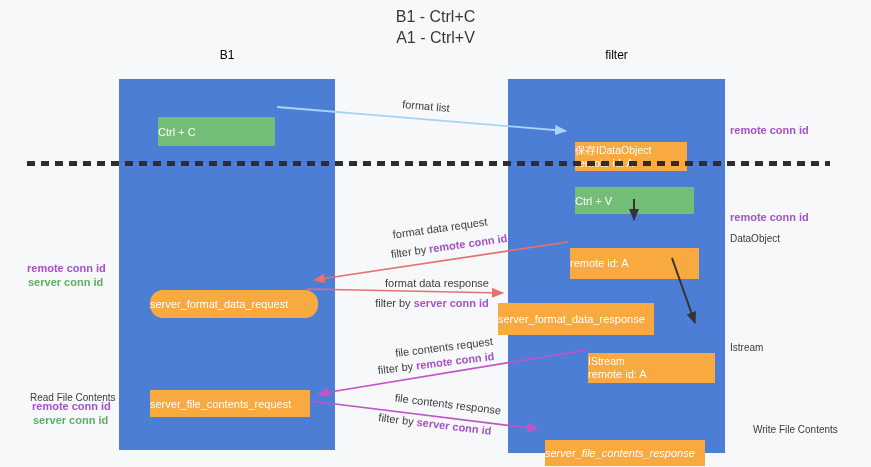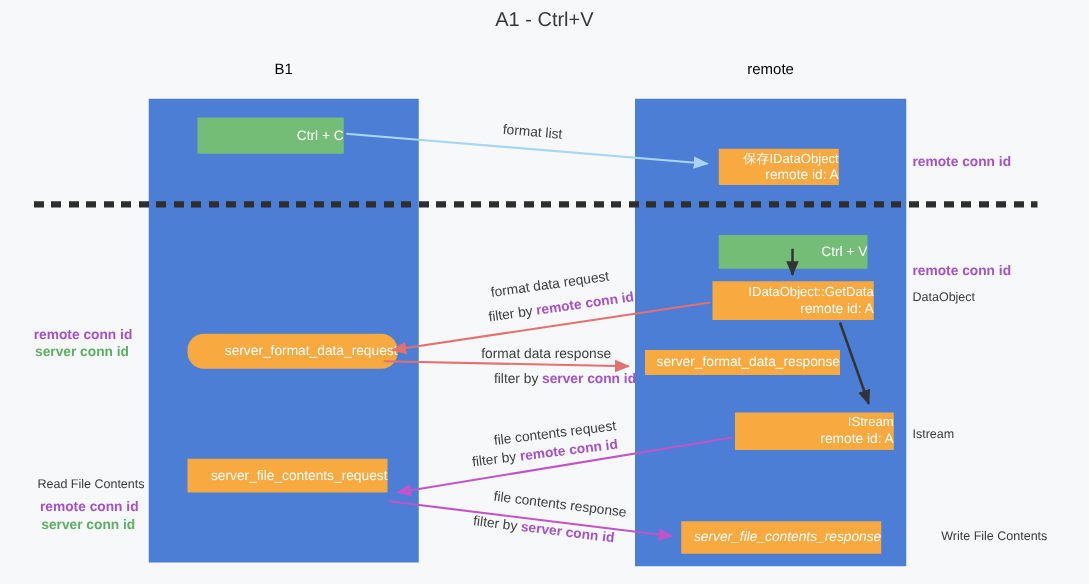--- a/index.html
+++ b/index.html
@@ -2,79 +2,79 @@
 <html><head>
 <meta charset="utf-8">
 <style>
   html,body{margin:0;padding:0;}
   body{font-family:"Liberation Sans","DejaVu Sans",sans-serif;background:#f7f8f9;}
   .canvas{position:relative;width:871px;height:467px;background:#f7f8f9;overflow:hidden;}
   .abs{position:absolute;}
   .title{left:0;top:6px;width:871px;text-align:center;font-size:16px;line-height:21px;color:#383838;}
   .lane-header{text-align:center;font-size:12px;line-height:14px;color:#000000;z-index:4;}
   .lane{background:#4d7ed5;z-index:1;}
-  .node{z-index:2;color:#ffffff;text-align:right;display:flex;flex-direction:column;justify-content:center;}
+  .node{z-index:2;color:#ffffff;text-align:left;display:flex;flex-direction:column;justify-content:center;margin-top:23px;}
   .node.green{background:#74bd76;font-size:11px;}
   .node.orange{background:#f8a940;font-size:11px;}
   .node .l2{font-size:11px;line-height:13px;}
   .node .l1{font-size:10.5px;line-height:13px;}
   .node.single{font-size:11px;}
   .dashline{height:5px;background:repeating-linear-gradient(90deg,#2e2e2e 0 8px,transparent 8px 14px);z-index:5;}
   svg.arrows{position:absolute;left:0;top:0;z-index:3;pointer-events:none;}
   .edge-label{z-index:4;font-size:11px;color:#3d3d3d;white-space:nowrap;transform-origin:center;}
   .kw-purple{color:#a452c8;font-weight:bold;}
   .side-label{z-index:4;font-size:10px;color:#3a3a3a;white-space:nowrap;}
   .side-label.bold-purple{color:#a452c8;font-weight:bold;font-size:11px;}
   .side-label.bold-green{color:#5fae63;font-weight:bold;font-size:11px;}
   .filter-gap{display:inline-block;width:3px;}
 </style>
 </head>
 <body>
 
 <div class="canvas">
 
   <div class="abs title">
+    <div>B1 - Ctrl+C</div>
     <div>A1 - Ctrl+V</div>
   </div>
 
   <div class="abs lane-header" style="left:119px;top:48px;width:216px;">
     <div>B1</div>
   </div>
   <div class="abs lane-header" style="left:508px;top:48px;width:217px;">
-    <div>remote</div>
+    <div>filter</div>
   </div>
 
   <div class="abs lane" style="left:119px;top:79px;width:216px;height:371px;"></div>
   <div class="abs lane" style="left:508px;top:79px;width:217px;height:374px;"></div>
 
   <div class="abs dashline" style="left:27px;top:161px;width:803px;"></div>
 
   <div class="abs node green single" style="left:158px;top:94px;width:117px;height:29px;">
     <div>Ctrl + C</div>
   </div>
 
-  <div class="abs node orange" style="left:575px;top:119px;width:96px;height:29px;">
+  <div class="abs node orange" style="left:575px;top:119px;width:112px;height:29px;">
     <div class="l1">保存IDataObject</div>
     <div class="l2">remote id: A</div>
   </div>
 
-  <div class="abs node green single" style="left:575px;top:188px;width:119px;height:27px;">
+  <div class="abs node green single" style="left:575px;top:164px;width:119px;height:27px;">
     <div>Ctrl + V</div>
   </div>
 
   <div class="abs node orange" style="left:570px;top:225px;width:129px;height:31px;">
-    <div class="l1">IDataObject::GetData</div>
     <div class="l2">remote id: A</div>
   </div>
 
   <div class="abs node orange single" style="left:150px;top:267px;width:168px;height:28px;border-radius:13px;">
     <div>server_format_data_request</div>
   </div>
 
-  <div class="abs node orange single" style="left:516px;top:280px;width:156px;height:20px;">
+  <div class="abs node orange single" style="left:498px;top:280px;width:156px;height:32px;">
     <div>server_format_data_response</div>
   </div>
 
   <div class="abs node orange" style="left:588px;top:330px;width:127px;height:30px;">
     <div class="l1">IStream</div>
     <div class="l2">remote id: A</div>
   </div>
 
   <div class="abs node orange single" style="left:150px;top:367px;width:160px;height:27px;">
     <div>server_file_contents_request</div>
@@ -109,21 +109,21 @@
   </svg>
 
   <div class="abs edge-label" style="left:426px;top:106px;transform:translate(-50%,-50%) rotate(5deg);">format list</div>
 
   <div class="abs edge-label" style="left:440px;top:228px;transform:translate(-50%,-50%) rotate(-8deg);">format data request</div>
   <div class="abs edge-label" style="left:449px;top:246px;transform:translate(-50%,-50%) rotate(-8deg);">
     <span>filter by</span><span class="filter-gap"></span><span class="kw-purple">remote conn id</span>
   </div>
 
   <div class="abs edge-label" style="left:437px;top:283px;transform:translate(-50%,-50%);">format data response</div>
-  <div class="abs edge-label" style="left:452px;top:303px;transform:translate(-50%,-50%);">
+  <div class="abs edge-label" style="left:432px;top:303px;transform:translate(-50%,-50%);">
     <span>filter by</span><span class="filter-gap"></span><span class="kw-purple">server conn id</span>
   </div>
 
   <div class="abs edge-label" style="left:444px;top:347px;transform:translate(-50%,-50%) rotate(-7deg);">file contents request</div>
   <div class="abs edge-label" style="left:436px;top:363px;transform:translate(-50%,-50%) rotate(-7deg);">
     <span>filter by</span><span class="filter-gap"></span><span class="kw-purple">remote conn id</span>
   </div>
 
   <div class="abs edge-label" style="left:448px;top:404px;transform:translate(-50%,-50%) rotate(7deg);">file contents response</div>
   <div class="abs edge-label" style="left:435px;top:424px;transform:translate(-50%,-50%) rotate(7deg);">
@@ -131,17 +131,17 @@
   </div>
 
   <div class="abs side-label bold-purple" style="left:730px;top:124px;">remote conn id</div>
   <div class="abs side-label bold-purple" style="left:730px;top:211px;">remote conn id</div>
   <div class="abs side-label" style="left:730px;top:233px;">DataObject</div>
   <div class="abs side-label" style="left:730px;top:342px;">Istream</div>
   <div class="abs side-label" style="left:753px;top:424px;">Write File Contents</div>
 
   <div class="abs side-label bold-purple" style="left:27px;top:262px;">remote conn id</div>
   <div class="abs side-label bold-green" style="left:28px;top:276px;">server conn id</div>
-  <div class="abs side-label" style="left:30px;top:382px;">Read File Contents</div>
+  <div class="abs side-label" style="left:30px;top:392px;">Read File Contents</div>
   <div class="abs side-label bold-purple" style="left:32px;top:400px;">remote conn id</div>
   <div class="abs side-label bold-green" style="left:33px;top:414px;">server conn id</div>
 
 </div>
 
 </body></html>

